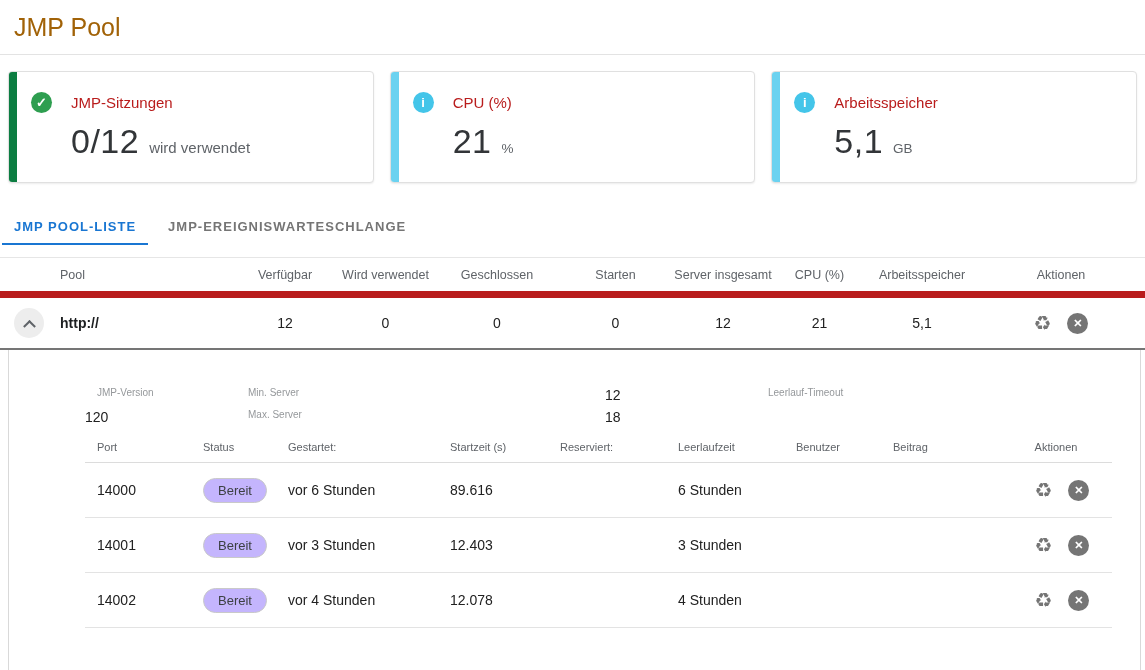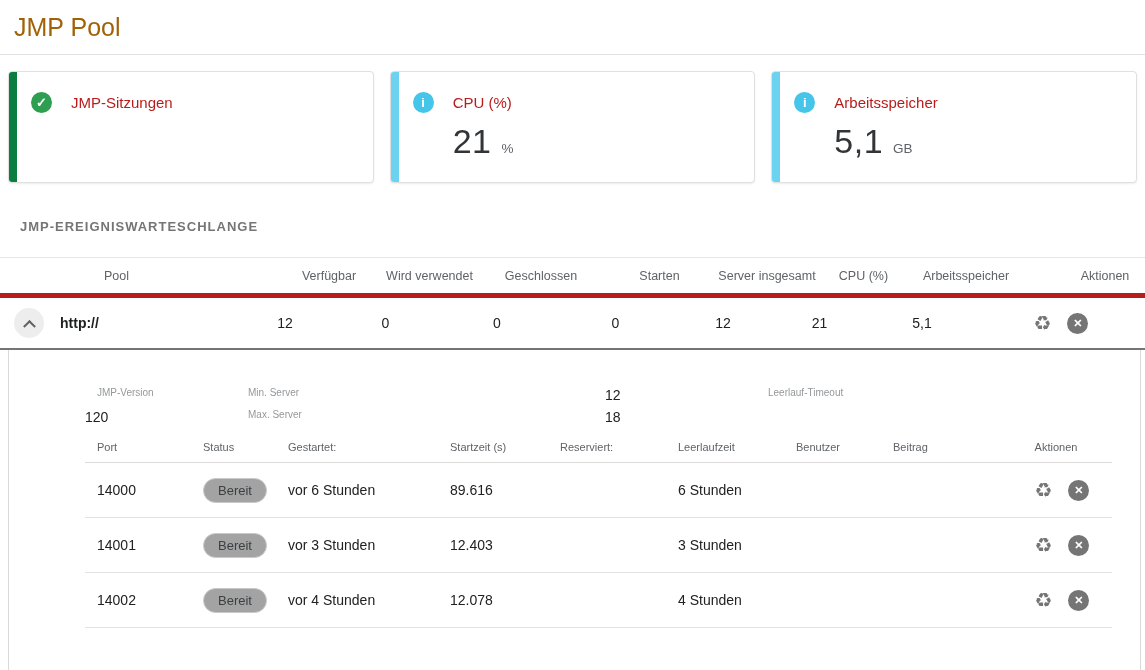--- a/index.html
+++ b/index.html
@@ -35,21 +35,21 @@
   .tab { display:flex; align-items:center; padding:0 12px; font-size:13px;
     font-weight:bold; letter-spacing:1px; color:#757575; cursor:pointer;
     border-bottom:2px solid transparent; margin-left:8px; }
   .tab.active { color:#1976d2; border-bottom-color:#1976d2; margin-left:2px; }
 
   
   .pool-table { margin-top:12px; border-top:1px solid #e6e6e6; }
   .pt-row { display:grid;
     grid-template-columns:60px 176px 98px 103px 120px 117px 98px 95px 110px 168px;
     align-items:center; }
-  .pt-head { height:40px; border-bottom:5px solid #b91c1c;padding-left:44px; }
+  .pt-head { height:40px; border-bottom:7px solid #b91c1c; }
   .pt-head .pt-cell { font-size:12.5px; color:#5f6368; }
   .pt-data { height:52px; border-bottom:2px solid #757575; }
   .pt-cell { text-align:center; white-space:nowrap; font-size:14px; color:#212121; }
   .pt-cell.left { text-align:left; }
   .pool-name { font-weight:700; color:#1d1f21; }
   .expand-btn { width:30px; height:30px; border-radius:50%; background:#ededed;
     border:none; margin-left:14px; cursor:pointer; display:flex;
     align-items:center; justify-content:center; }
   .chev-up { width:9px; height:9px; border-top:2px solid #5f6368;
     border-right:2px solid #5f6368; transform:rotate(-45deg) translate(-2px,2px); }
@@ -76,35 +76,39 @@
   .server-table { width:1027px; margin-top:6px; }
   .st-row { display:grid;
     grid-template-columns:106px 85px 162px 110px 118px 118px 97px 119px 1fr;
     align-items:center; }
   .st-head { height:32px; border-bottom:1px solid #dcdcdc; }
   .st-head .st-cell { font-size:11px; color:#5f6368; }
   .st-data { height:55px; border-bottom:1px solid #e3e3e3; }
   .st-cell { padding-left:12px; font-size:14px; color:#212121; white-space:nowrap; }
   .st-cell.akt-h { text-align:center; padding-left:0; }
   .pill { display:inline-block; border:1px solid #c9c9c9; border-radius:15px;
-    padding:4px 14px; font-size:13px; color:#3c4043; background:#a3a3a3; }
+    padding:4px 14px; font-size:13px; color:#3c4043; background:#c4b5fd; }
 </style>
 </head>
 <body>
 
 <header class="page-header">
   <h1 class="page-title">JMP Pool</h1>
 </header>
 
 <div class="cards">
   <section class="card green">
     <div class="card-head">
       <span class="icon-circle green">✓</span>
       <span class="card-title">JMP-Sitzungen</span>
     </div>
+    <div class="card-value-row">
+      <span class="card-value">0/12</span>
+      <span class="card-unit">wird verwendet</span>
+    </div>
   </section>
   <section class="card blue">
     <div class="card-head">
       <span class="icon-circle blue">i</span>
       <span class="card-title">CPU (%)</span>
     </div>
     <div class="card-value-row">
       <span class="card-value">21</span>
       <span class="card-unit small">%</span>
     </div>
@@ -115,20 +119,21 @@
       <span class="card-title">Arbeitsspeicher</span>
     </div>
     <div class="card-value-row">
       <span class="card-value">5,1</span>
       <span class="card-unit small">GB</span>
     </div>
   </section>
 </div>
 
 <nav class="tabs">
+  <div class="tab active">JMP POOL-LISTE</div>
   <div class="tab">JMP-EREIGNISWARTESCHLANGE</div>
 </nav>
 
 <div class="pool-table">
   <div class="pt-row pt-head">
     <div class="pt-cell"></div>
     <div class="pt-cell left">Pool</div>
     <div class="pt-cell">Verfügbar</div>
     <div class="pt-cell">Wird verwendet</div>
     <div class="pt-cell">Geschlossen</div>

